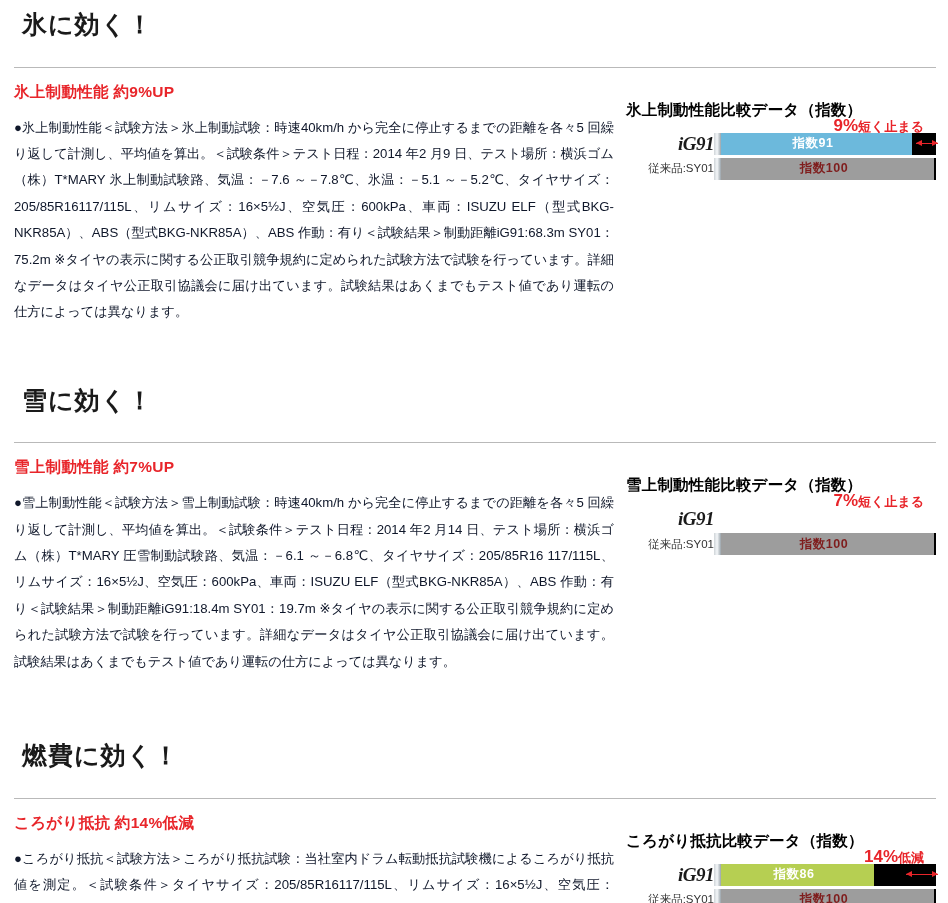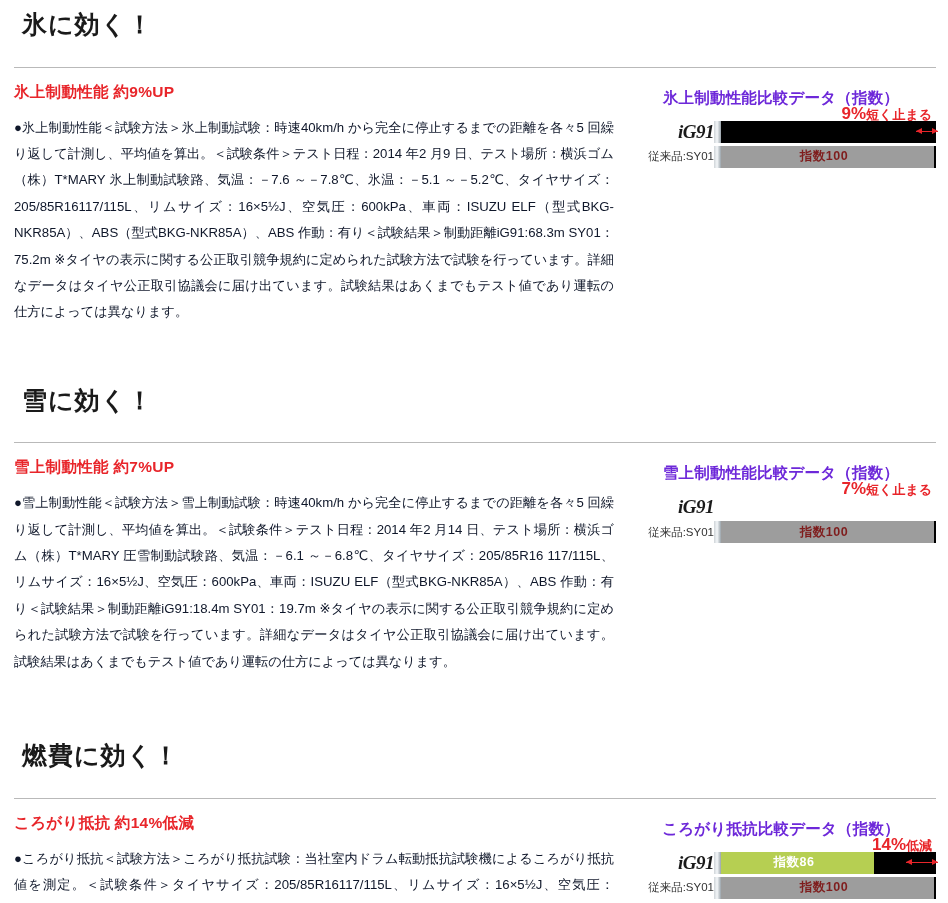--- a/index.html
+++ b/index.html
@@ -66,23 +66,23 @@
     text-align: justify;
   }
   .chart-col {
     width: 310px;
     flex: 0 0 310px;
     padding-top: 2px;
   }
   .chart-title {
     font-size: 15.5px;
     font-weight: bold;
-    color: #6d28d9;
-    text-align: center;
-    margin: 4px 0 12px 0;
+    color: #000000;
+    text-align: left;
+    margin: 16px 0 12px 0;
     letter-spacing: 0.2px;
   }
   .chart-body {
     position: relative;
   }
   .bar-row {
     display: flex;
     align-items: center;
     margin-bottom: 3px;
     position: relative;
@@ -138,21 +138,21 @@
     left: 0;
     top: 0;
     bottom: 0;
     width: 7px;
     background: linear-gradient(to right, #cfd4d8 0%, #f4f7f9 45%, #9aa4ab 100%);
     z-index: 3;
   }
   .callout {
     position: absolute;
     top: -17px;
-    right: 4px;
+    right: 12px;
     color: #e8252a;
     font-weight: bold;
     font-size: 13px;
     white-space: nowrap;
   }
   .callout .big {
     font-size: 17px;
   }
   .arrow-wrap {
     position: absolute;
@@ -205,20 +205,23 @@
       <div class="chart-col">
         <div class="chart-title">氷上制動性能比較データ（指数）</div>
         <div class="chart-body">
           <div class="callout">
             <span class="big">9%</span><span>短く止まる</span>
           </div>
           <div class="bar-row">
             <div class="bar-label main">iG91</div>
             <div class="bar-track dark">
               <div class="bar-edge"></div>
+              <div class="bar-fill" style="width:198px;background:#6cb9dc;margin-left:0;">
+                <span class="val">指数91</span>
+              </div>
               <div class="arrow-wrap" style="width:22px;right:-2px;">
                 <div class="arrow-line" style="width:22px;"></div>
               </div>
             </div>
           </div>
           <div class="bar-row">
             <div class="bar-label sub">従来品:SY01</div>
             <div class="bar-track dark">
               <div class="bar-edge"></div>
               <div class="bar-fill grey" style="width:220px;background:#9d9d9d;">

